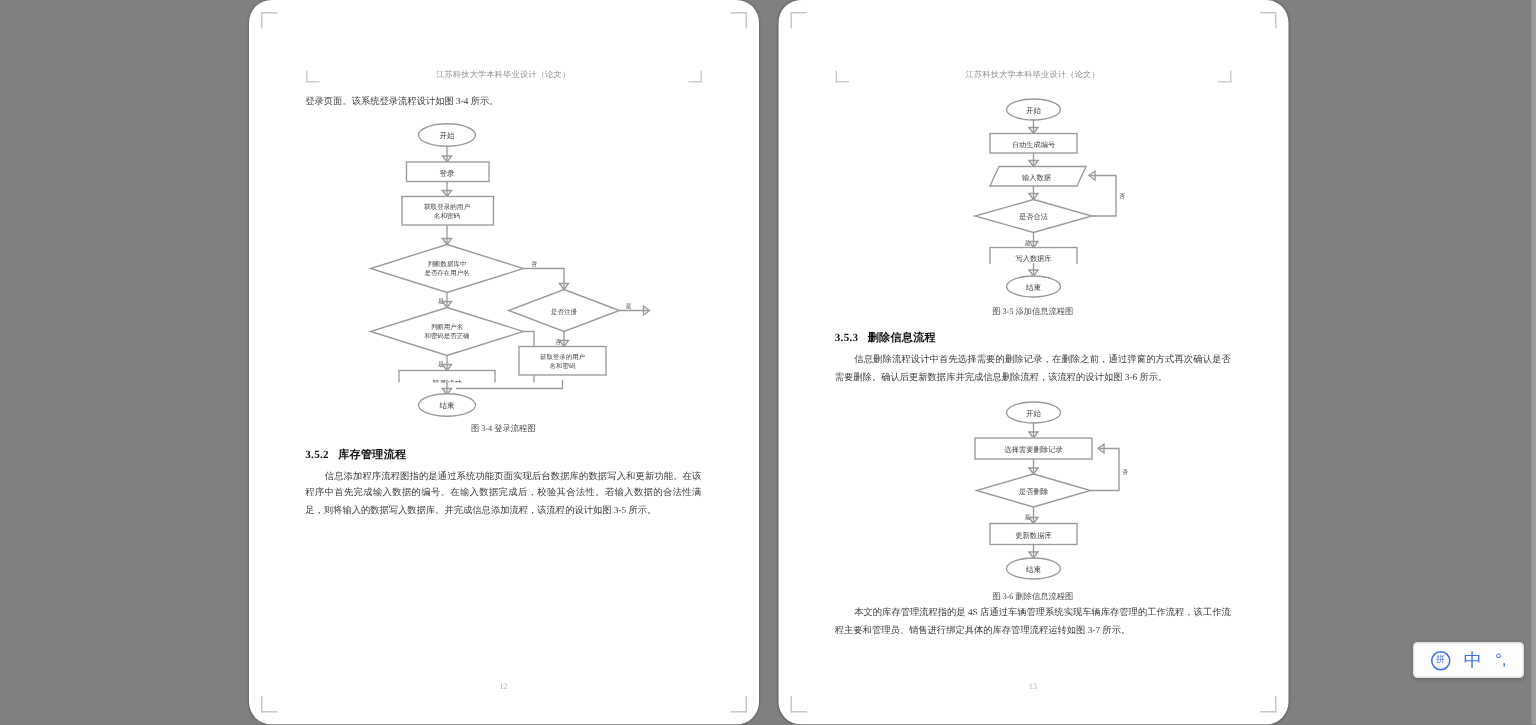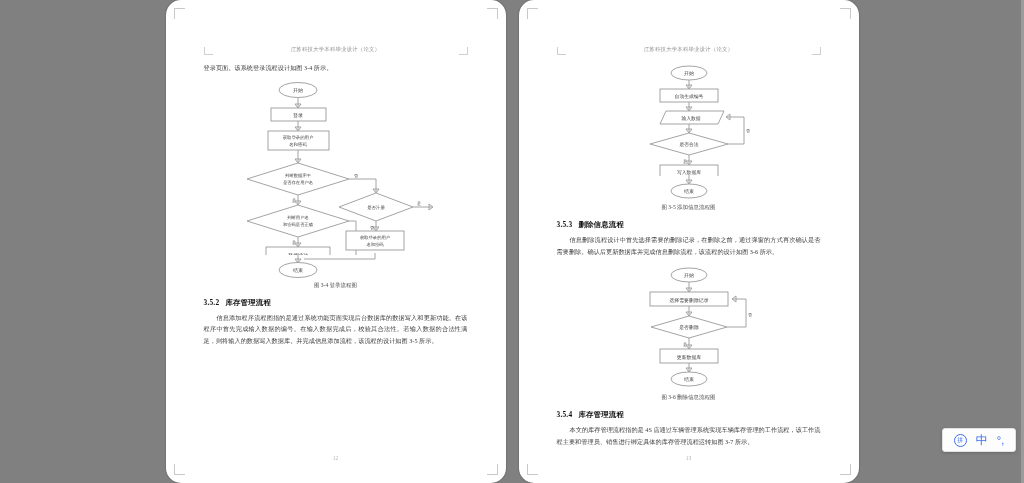--- a/index.html
+++ b/index.html
@@ -287,25 +287,20 @@
           <svg width="210" height="26" viewBox="0 0 210 26" style="margin-top:-1px">
             <path class="ln" d="M105 0 L105 8"></path>
               <path class="ln" d="M102 5 L105 9 L108 5 Z" fill="#9a9a9a"></path>
             <ellipse class="nd" cx="105" cy="16" rx="18" ry="7"></ellipse>
             <text x="105" y="18" font-size="5" text-anchor="middle">结束</text>
           </svg>
         </div>
 
         <div class="caption" style="margin-top:5px">图 3-6 删除信息流程图</div>
 
-        <h4 class="sec">
-          <span>3.5.4</span>
-          &nbsp;
-          <span>库存管理流程</span>
-        </h4>
         <p class="para">本文的库存管理流程指的是 4S 店通过车辆管理系统实现车辆库存管理的工作流程，该工作流程主要和管理员、销售进行绑定具体的库存管理流程运转如图 3-7 所示。</p>
       </div>
 
       <div class="pgnum">13</div>
     </div>
   </div>
 
   <div id="ime">
     <div class="ime-logo">拼</div>
     <div class="ime-cn">中</div>

